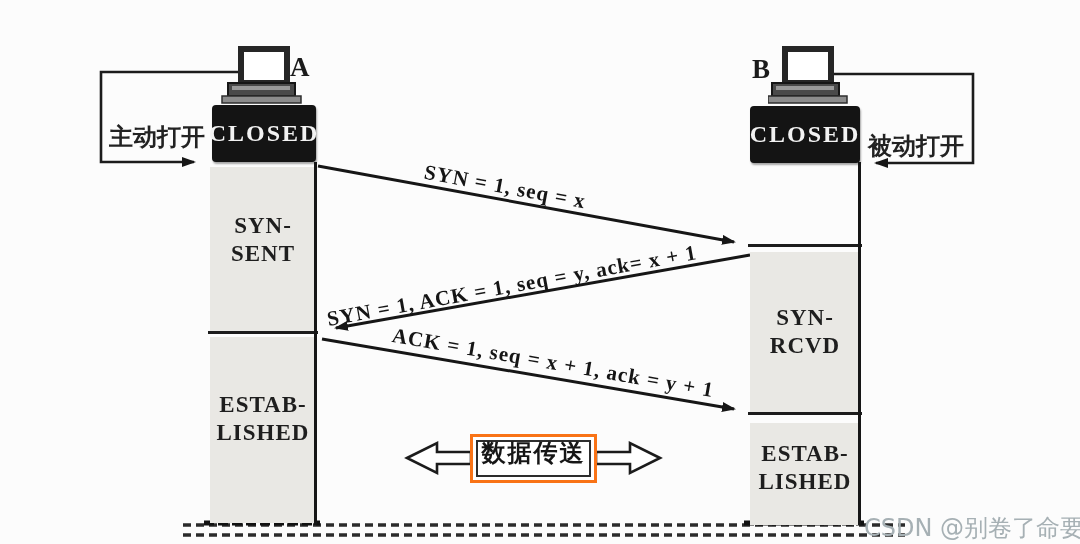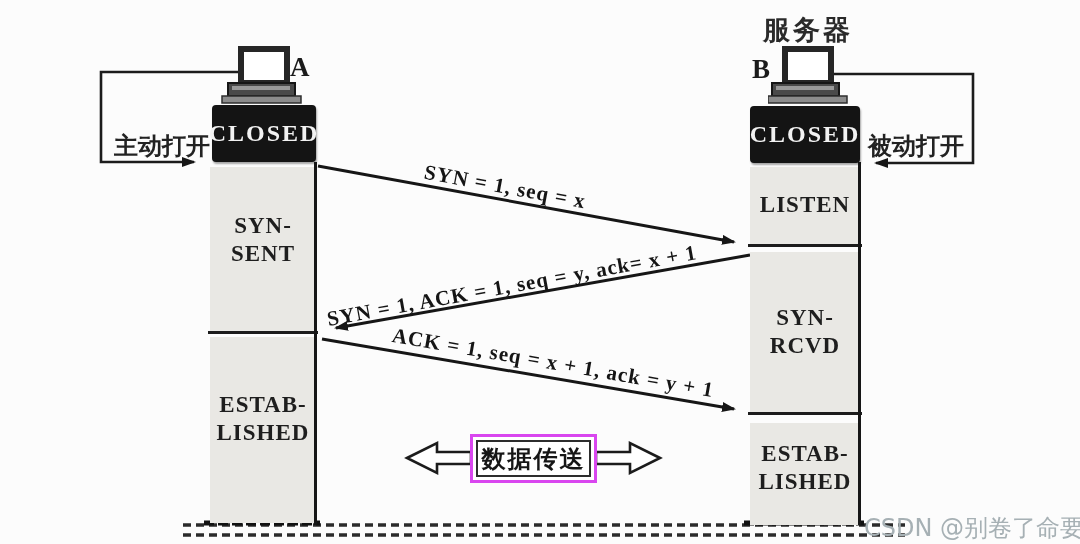--- a/index.html
+++ b/index.html
@@ -33,23 +33,23 @@
     font-size:23px; font-weight:bold; text-align:center;
     white-space:pre-line; line-height:1.22; letter-spacing:1px; color:#1e1e1e;
   }
   .divider { background:#1c1c1c; }
   .timeline { background:#161616; }
   .msg-label {
     font-size:21px; font-weight:bold; white-space:nowrap; color:#151515;
     letter-spacing:1px;
   }
   .data-box {
-    border:3px solid #d946ef;
+    border:3px solid #f97316;
     box-shadow: inset 0 0 0 3px #ffffff, inset 0 0 0 5px #2d2d2d;
-    display:flex; align-items:center; justify-content:center;
+    display:flex; align-items:flex-start; justify-content:center;
     background:#fff;
   }
   .data-box-label {
     font-size:24px; font-weight:bold; letter-spacing:2px;
     font-family:"DejaVu Sans", sans-serif; color:#161616;
   }
   .watermark {
     font-size:24px; color:#a6b0b4; white-space:nowrap;
     font-family:"DejaVu Sans", sans-serif;
   }
@@ -90,52 +90,48 @@
       <rect x="21" y="3" width="46" height="34" fill="#ffffff" stroke="#262626" stroke-width="6"></rect>
       <rect x="8" y="37" width="67" height="13" fill="#4a4a4a" stroke="#161616" stroke-width="2"></rect>
       <rect x="12" y="40" width="58" height="4" fill="#9a9a9a"></rect>
       <rect x="2" y="50" width="79" height="7" fill="#8c8c8c" stroke="#2e2e2e" stroke-width="1.5"></rect>
     </svg>
   </div>
   <div class="abs host-letter" style="left:290px; top:52px;">A</div>
 
   <div class="abs closed-box" style="left:212px; top:105px; width:104px; height:57px;">CLOSED</div>
 
-  <div class="abs open-label" style="left:104px; top:130px; width:106px;text-align:right;">主动打开</div>
+  <div class="abs open-label" style="left:104px; top:121px; width:106px;">主动打开</div>
 
   <div class="abs bar" style="left:210px; top:167px; width:106px; height:164px;">
     <div class="state-label" style="margin-top:-18px;">SYN-
 SENT</div>
   </div>
   <div class="abs divider" style="left:208px; top:331px; width:110px; height:3px;"></div>
   <div class="abs bar" style="left:210px; top:337px; width:106px; height:186px;">
     <div class="state-label" style="margin-top:-22px;">ESTAB-
 LISHED</div>
   </div>
   <div class="abs timeline" style="left:314px; top:162px; width:3px; height:363px;"></div>
 
-  <div class="abs host-title" style="left:752px; top:12px; width:112px;">服务器</div>
 
   <div class="abs host-letter" style="left:752px; top:54px;">B</div>
   <div class="abs" style="left:768px; top:46px;">
     <svg width="84" height="60" viewBox="0 0 84 60">
       <rect x="17" y="3" width="46" height="34" fill="#ffffff" stroke="#262626" stroke-width="6"></rect>
       <rect x="4" y="37" width="67" height="13" fill="#4a4a4a" stroke="#161616" stroke-width="2"></rect>
       <rect x="8" y="40" width="58" height="4" fill="#9a9a9a"></rect>
       <rect x="0" y="50" width="79" height="7" fill="#8c8c8c" stroke="#2e2e2e" stroke-width="1.5"></rect>
     </svg>
   </div>
 
   <div class="abs closed-box" style="left:750px; top:106px; width:110px; height:57px;">CLOSED</div>
 
   <div class="abs open-label" style="left:860px; top:130px; width:112px;">被动打开</div>
 
-  <div class="abs bar" style="left:750px; top:167px; width:110px; height:77px;">
-    <div class="state-label">LISTEN</div>
-  </div>
   <div class="abs divider" style="left:748px; top:244px; width:114px; height:3px;"></div>
   <div class="abs bar" style="left:750px; top:252px; width:110px; height:160px;">
     <div class="state-label">SYN-
 RCVD</div>
   </div>
   <div class="abs divider" style="left:748px; top:412px; width:114px; height:3px;"></div>
   <div class="abs bar" style="left:750px; top:423px; width:110px; height:102px;">
     <div class="state-label" style="margin-top:-12px;">ESTAB-
 LISHED</div>
   </div>

